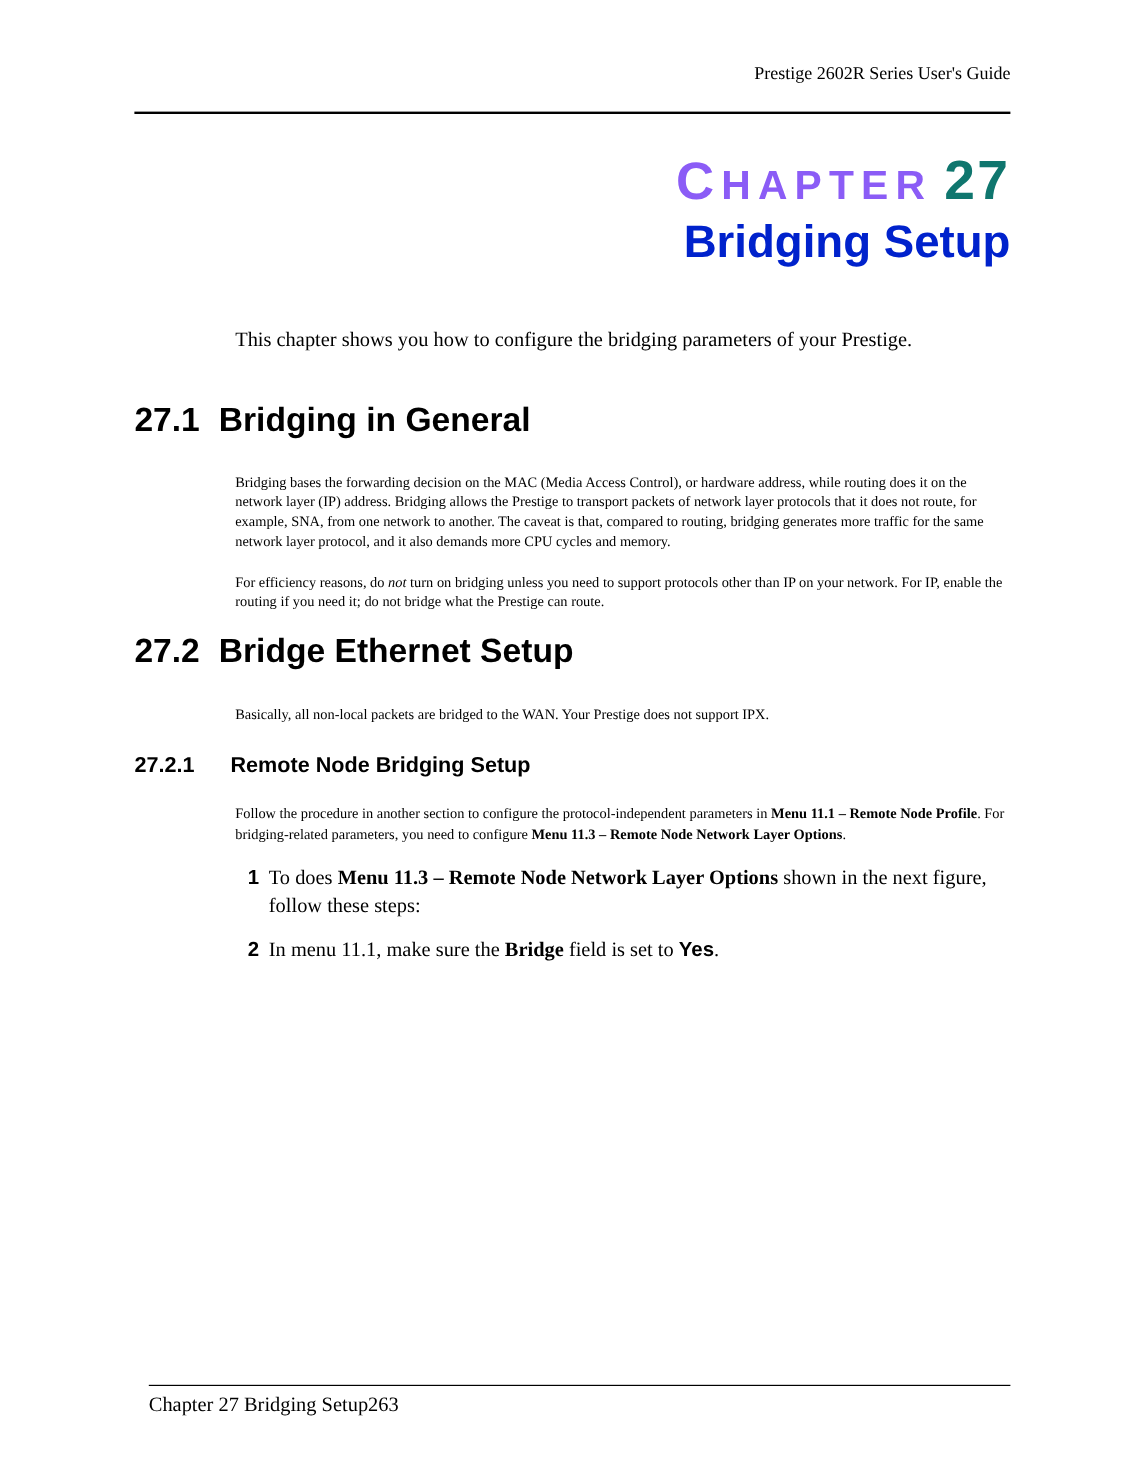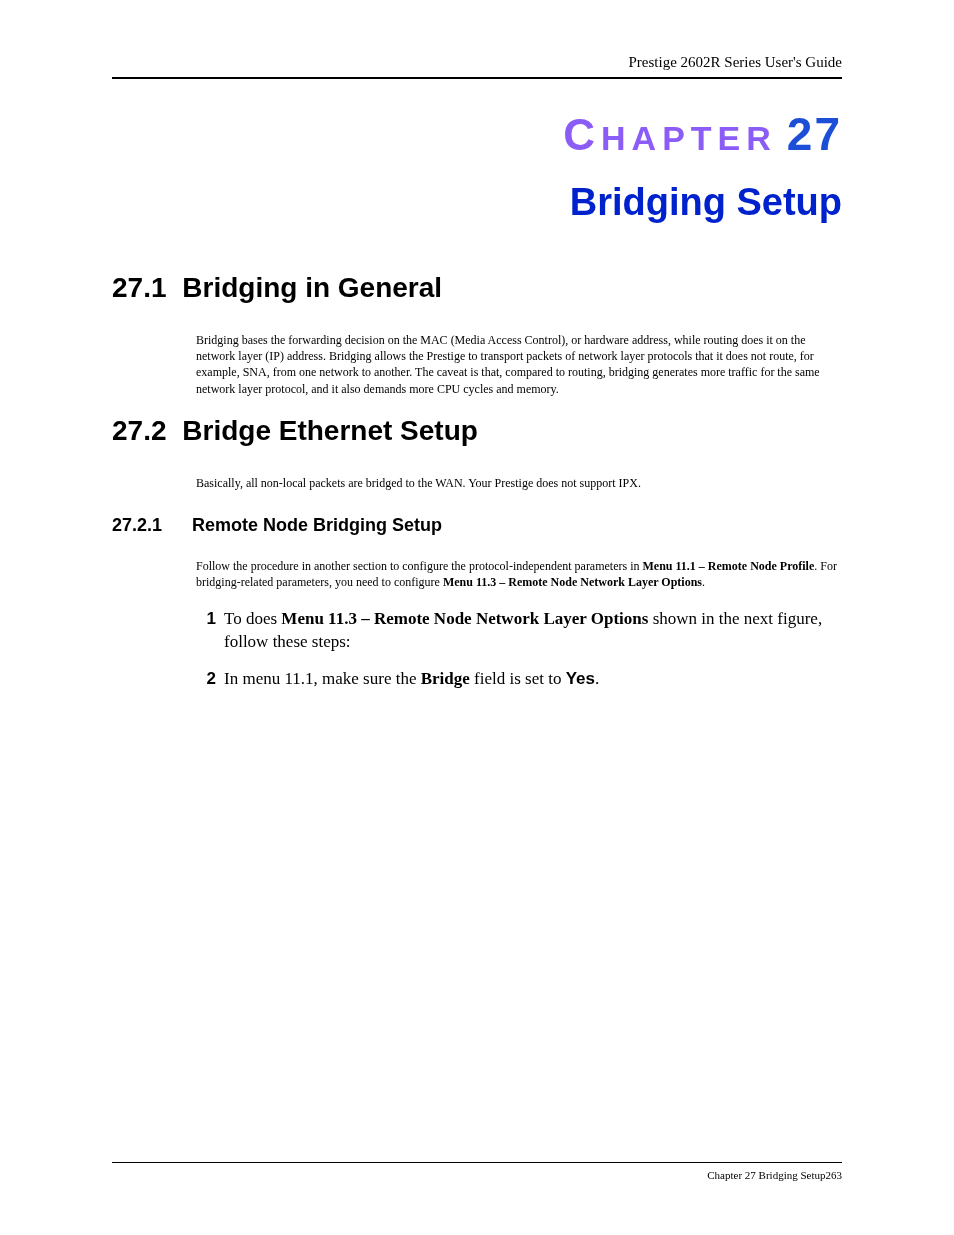--- a/index.html
+++ b/index.html
@@ -14,53 +14,53 @@
   .page {
     position: absolute;
     left: 112px;
     right: 112px;
     top: 54px;
     bottom: 54px;
   }
   .header-line {
     text-align: right;
     font-size: 15px;
-    padding-bottom: 6px;
+    padding-bottom: 22px;
     border-bottom: 2px solid #000;
   }
   .chapter-block {
     text-align: right;
     margin-top: 28px;
     margin-bottom: 48px;
   }
   .chapter-word {
     color: #8b5cf6;
     font-family: Arial, Helvetica, sans-serif;
     font-weight: 700;
     font-size: 34px;
     letter-spacing: 6px;
     display: inline-block;
     vertical-align: baseline;
   }
   .chapter-num {
-    color: #1d4ed8;
+    color: #0f766e;
     font-family: Arial, Helvetica, sans-serif;
     font-weight: 700;
     font-size: 46px;
     letter-spacing: 2px;
     display: inline-block;
     vertical-align: baseline;
     margin-left: 6px;
   }
   .chapter-title {
     color: #0022cc;
     font-family: Arial, Helvetica, sans-serif;
     font-weight: 700;
     font-size: 38px;
-    margin-top: 20px;
+    margin-top: 4px;
   }
   .intro {
     margin-left: 84px;
     font-size: 17px;
     line-height: 1.3;
     margin-bottom: 40px;
   }
   .h1 {
     font-family: Arial, Helvetica, sans-serif;
     font-weight: 700;
@@ -100,53 +100,57 @@
     font-family: Arial, Helvetica, sans-serif;
     font-weight: 700;
     text-align: right;
     padding-right: 8px;
   }
   .list-text { flex: 1; }
   .list-text .bold { font-weight: 700; }
   .list-text .bold-sans { font-weight: 700; font-family: Arial, Helvetica, sans-serif; margin-top: 17px; }
   .footer {
     position: absolute;
-    left: 0; right: 0; bottom: 0;
+    left: 12px; right: 0; bottom: 0;
     border-top: 1.5px solid #000;
     padding-top: 6px;
-    font-size: 11px;
+    font-size: 17px;
     display: flex;
-    justify-content: flex-end;
+    justify-content: flex-start;
   }
 </style>
 </head>
 <body>
 
 <div class="page">
 
   <div class="header-line">
     <span>Prestige 2602R Series User's Guide</span>
   </div>
 
   <div class="chapter-block">
     <div>
       <span class="chapter-word"><span style="font-size:44px">C</span><span>HAPTER</span></span>
       <span class="chapter-num">27</span>
     </div>
     <div class="chapter-title">Bridging Setup</div>
   </div>
 
+  <div class="intro">This chapter shows you how to configure the bridging parameters of your Prestige.</div>
 
   <div class="h1">
     <span class="num">27.1</span>
     <span>Bridging in General</span>
   </div>
 
   <div class="body-block">
     <div class="para">Bridging bases the forwarding decision on the MAC (Media Access Control), or hardware address, while routing does it on the network layer (IP) address. Bridging allows the Prestige to transport packets of network layer protocols that it does not route, for example, SNA, from one network to another. The caveat is that, compared to routing, bridging generates more traffic for the same network layer protocol, and it also demands more CPU cycles and memory.</div>
+    <div class="para">
+      <span>For efficiency reasons, do </span><span class="italic">not</span><span> turn on bridging unless you need to support protocols other than IP on your network. For IP, enable the routing if you need it; do not bridge what the Prestige can route.</span>
+    </div>
   </div>
 
   <div class="h1">
     <span class="num">27.2</span>
     <span>Bridge Ethernet Setup</span>
   </div>
 
   <div class="body-block">
     <div class="para">Basically, all non-local packets are bridged to the WAN. Your Prestige does not support IPX.</div>
   </div>

